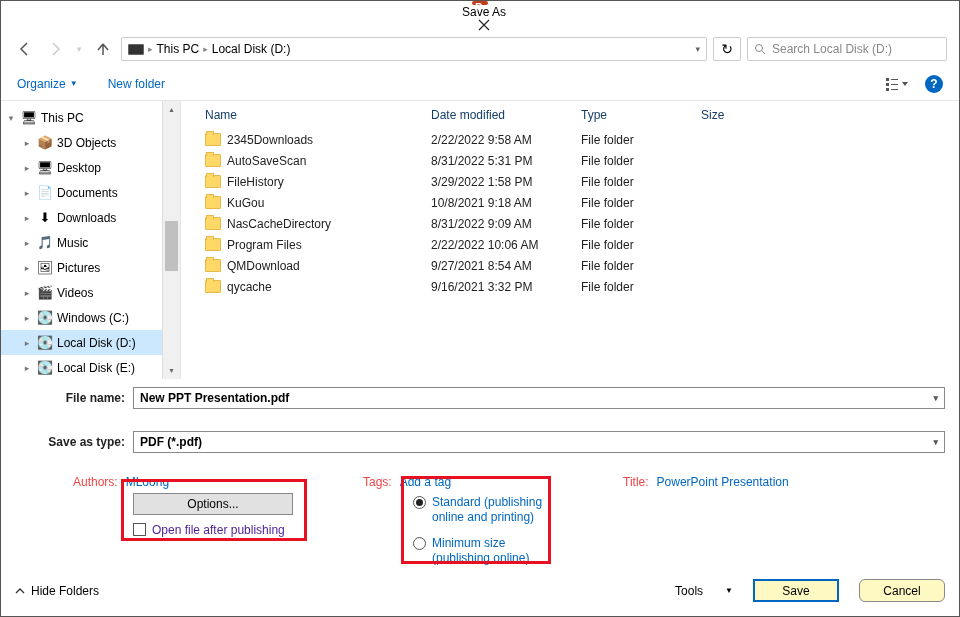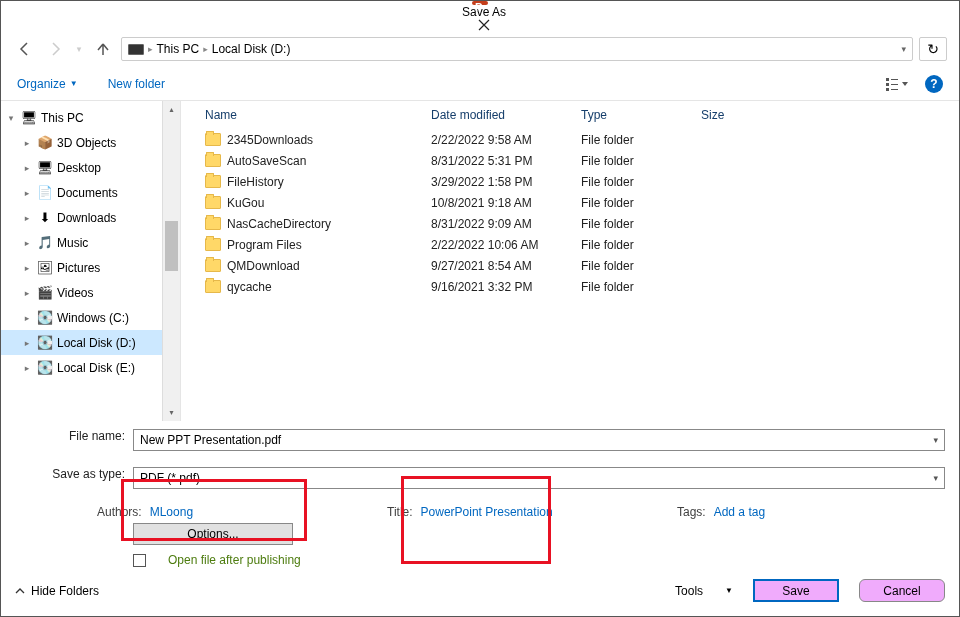--- a/index.html
+++ b/index.html
@@ -40,39 +40,39 @@
   .col-date  { width: 150px; }
   .col-type  { width: 120px; }
   .col-size  { width: 80px; }
   .rows { flex: 1; }
   .frow { height: 21px; display: flex; align-items: center; font-size: 12px; color: #222; }
   .frow .fname { width: 250px; padding-left: 24px; display: flex; align-items: center; gap: 6px; }
   .foldericon { width: 16px; height: 13px; background: #ffd868; border: 1px solid #e6b84a; border-radius: 1px; display: inline-block; position: relative; }
   .foldericon::before { content: ""; position: absolute; top: -3px; left: 0; width: 6px; height: 3px; background: #ffd868; border: 1px solid #e6b84a; border-bottom: none; border-radius: 1px 1px 0 0; }
   .frow .fdate { width: 150px; } .frow .ftype { width: 120px; } .frow .fsize { width: 80px; }
   .bottom { padding: 8px 14px 12px 14px; font-size: 12px; }
-  .fieldrow { display: flex; margin-bottom: 16px; }
+  .fieldrow { display: flex; align-items: center; margin-bottom: 22px; font-weight: bold; }
   .fieldlabel { width: 118px; text-align: right; padding-right: 8px; color: #222; }
   .fieldinput { flex: 1; height: 22px; border: 1px solid #888; padding: 0 6px; font-size: 12px; background: #fff; display: flex; align-items: center; justify-content: space-between; }
   .metarow { display: flex; margin-top: 10px; padding-left: 58px; }
   .metagroup { display: flex; gap: 8px; width: 290px; }
-  .metalabel { color: #404040; margin-left: 24px; } .metalink { color: #0067c0; cursor: pointer; }
+  .metalabel { color: #ef4444; } .metalink { color: #0067c0; cursor: pointer; }
   .annot1 { position: absolute; left: 120px; top: 478px; width: 186px; height: 62px; border: 3px solid #e81123; pointer-events: none; }
   .annot2 { position: absolute; left: 400px; top: 475px; width: 150px; height: 88px; border: 3px solid #e81123; pointer-events: none; }
   .optbtn { width: 160px; height: 22px; border: 1px solid #888; background: #e1e1e1; display: flex; align-items: center; justify-content: center; cursor: pointer; margin-bottom: 8px; }
-  .chkrow { display: flex; align-items: center; gap: 22px; color: #4d7c0f; }
+  .chkrow { display: flex; align-items: center; gap: 6px; color: #4c1d95; }
   .chkbox { width: 13px; height: 13px; border: 1px solid #555; background: #fff; cursor: pointer; }
   .radcol { display: flex; flex-direction: column; gap: 10px; padding-top: 2px; }
   .radrow { display: flex; align-items: flex-start; gap: 6px; color: #0067c0; line-height: 1.3; }
   .radbtn { width: 13px; height: 13px; border: 1px solid #555; border-radius: 50%; background: #fff; display: flex; align-items: center; justify-content: center; cursor: pointer; flex-shrink: 0; margin-top: 1px; }
   .radbtn.on::after { content: ""; width: 7px; height: 7px; background: #222; border-radius: 50%; }
   .footer { display: flex; align-items: center; padding: 0 14px 14px 14px; font-size: 12px; }
   .hidefolders { display: flex; align-items: center; gap: 6px; cursor: pointer; }
   .toolsdrop { margin-left: auto; margin-right: 20px; display: flex; align-items: center; gap: 22px; cursor: pointer; }
-  .btn { width: 86px; height: 23px; border: 1px solid #888; background: #f0abfc; display: flex; align-items: center; justify-content: center; cursor: pointer; }
+  .btn { width: 86px; height: 23px; border: 1px solid #888; background: #fef9c3; display: flex; align-items: center; justify-content: center; cursor: pointer; }
   .btn.primary { border: 2px solid #0067c0; }
   .btn + .btn { margin-left: 20px; border-radius: 6px; }
   svg { display: block; }
 </style>
 </head>
 <body>
 
 <div class="window">
   <div class="titlebar">
     <div class="appicon"></div>
@@ -103,20 +103,27 @@
     </div>
     <div class="addressbar">
       <span class="addr-icon"></span>
       <span class="addr-sep">▸</span>
       <span>This PC</span>
       <span class="addr-sep">▸</span>
       <span>Local Disk (D:)</span>
       <span class="addr-drop">▾</span>
     </div>
     <div class="refreshbtn">↻</div>
+    <div class="searchbox">
+      <svg width="12" height="12" viewBox="0 0 12 12">
+          <circle cx="5" cy="5" r="3.5" stroke="#888" fill="none"></circle>
+          <path d="M8 8 L11 11" stroke="#888"></path>
+        </svg>
+      <span>Search Local Disk (D:)</span>
+    </div>
   </div>
 
   <div class="cmdrow">
     <div class="cmdlink">
       <span>Organize</span>
         <span style="font-size:8px;">▼</span>
     </div>
     <div class="cmdlink">New folder</div>
     <div class="cmd-right">
       <div class="viewbtn">
@@ -292,38 +299,48 @@
       <div class="fieldinput">
         <span>PDF (*.pdf)</span>
         <span style="font-size:9px;color:#555;">▾</span>
       </div>
     </div>
     <div class="metarow">
       <div class="metagroup">
         <span class="metalabel">Authors:</span>
         <span class="metalink">MLoong</span>
       </div>
+      <div class="metagroup" style="width:260px;">
+        <span class="metalabel">Tags:</span>
+        <span class="metalink">Add a tag</span>
+      </div>
       <div class="metagroup">
         <span class="metalabel">Title:</span>
         <span class="metalink">PowerPoint Presentation</span>
-      </div>
-      <div class="metagroup" style="width:260px;">
-        <span class="metalabel">Tags:</span>
-        <span class="metalink">Add a tag</span>
       </div>
     </div>
 
     <div style="display:flex; margin-top:4px; padding-left:118px; gap:120px;">
       <div>
         <div class="optbtn">Options...</div>
         <div class="chkrow">
           <div class="chkbox"></div>
           <span>Open file after publishing</span>
         </div>
       </div>
+      <div class="radcol" style="width:140px;">
+        <div class="radrow">
+          <div class="radbtn on"></div>
+          <span>Standard (publishing online and printing)</span>
+        </div>
+        <div class="radrow">
+          <div class="radbtn"></div>
+          <span>Minimum size (publishing online)</span>
+        </div>
+      </div>
     </div>
   </div>
 
   <div class="footer">
     <div class="hidefolders">
       <svg width="10" height="10" viewBox="0 0 10 10">
           <path d="M1 7 L5 3 L9 7" stroke="#333" fill="none" stroke-width="1.3"></path>
         </svg>
       <span>Hide Folders</span>
     </div>

